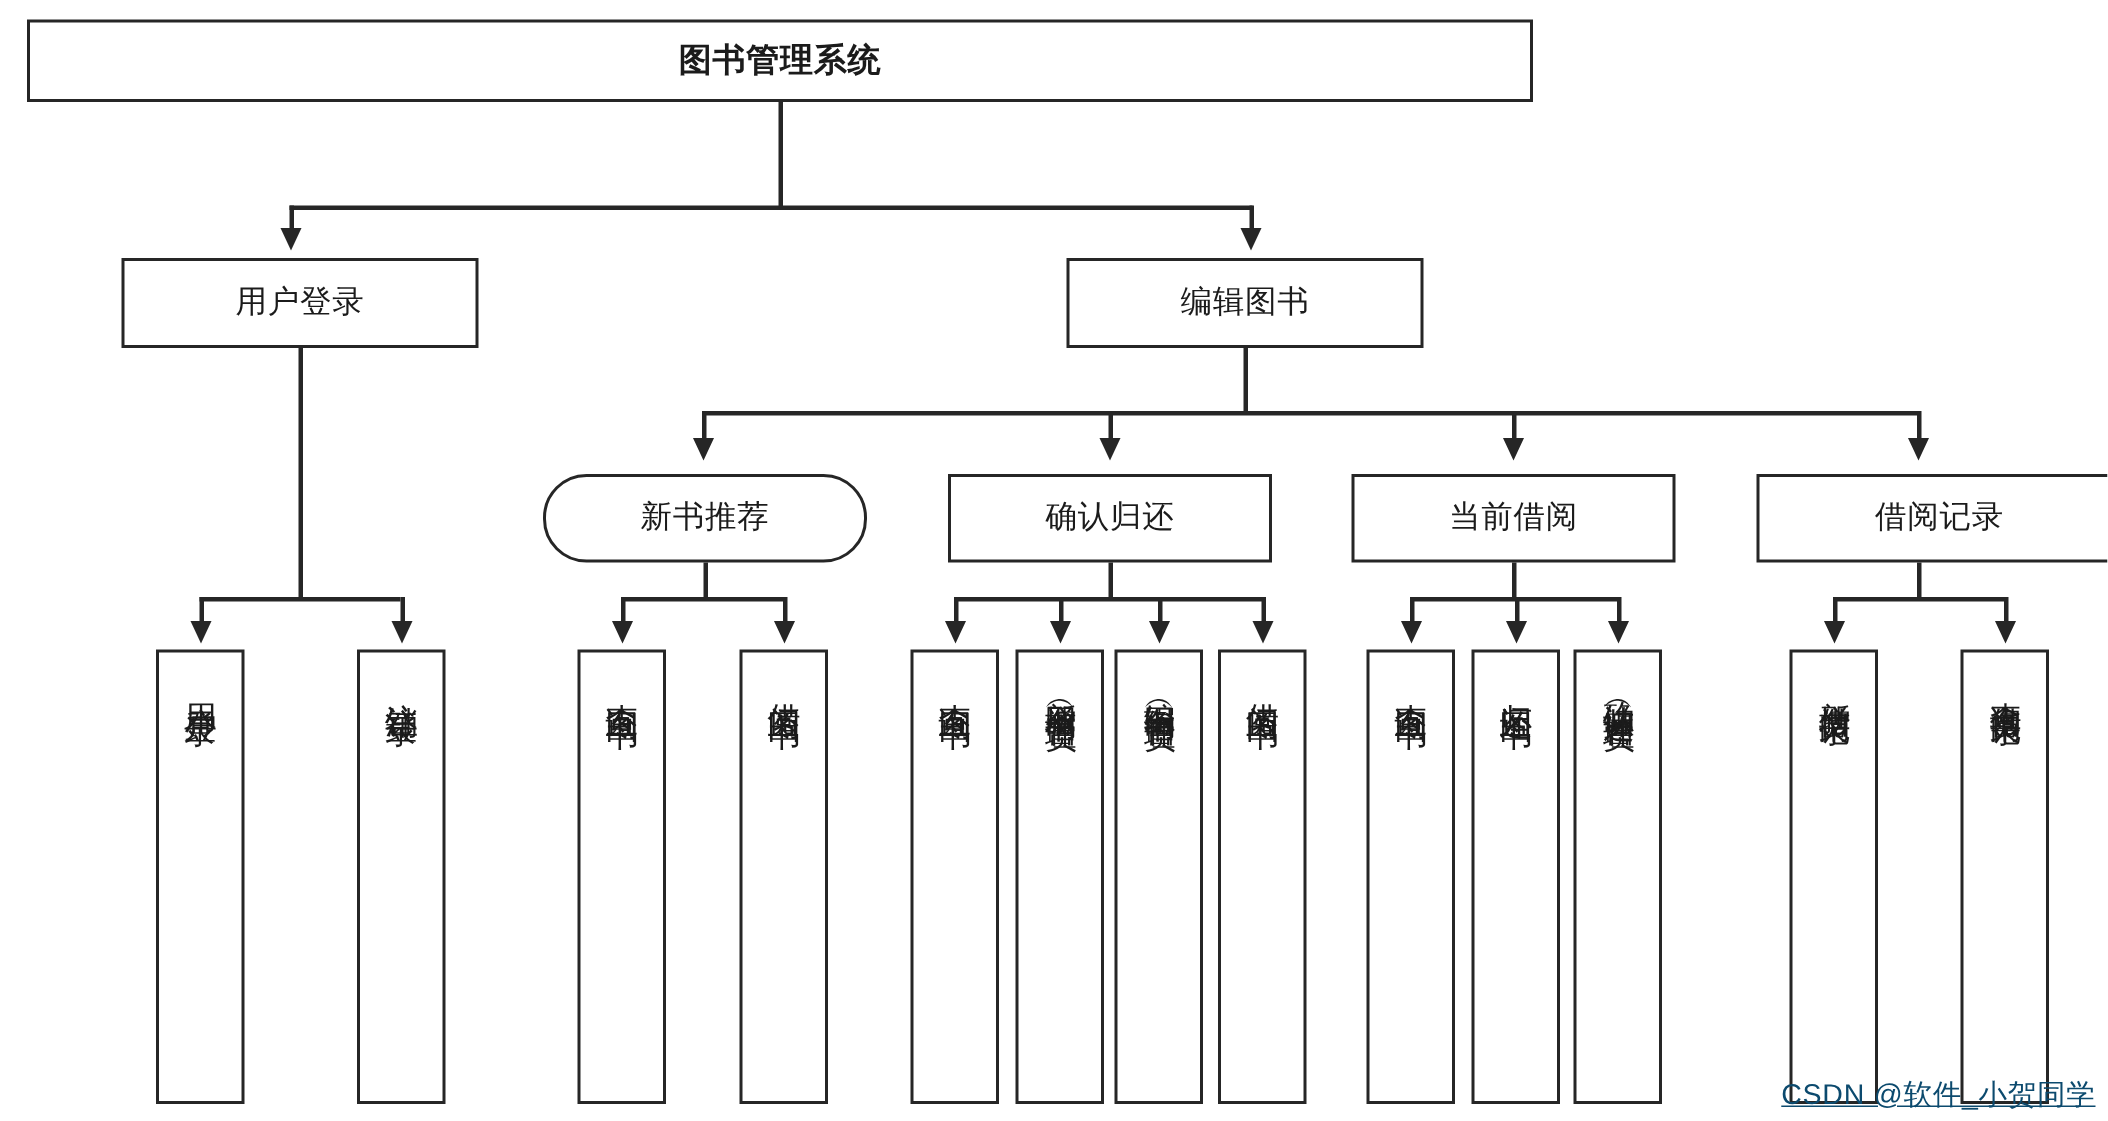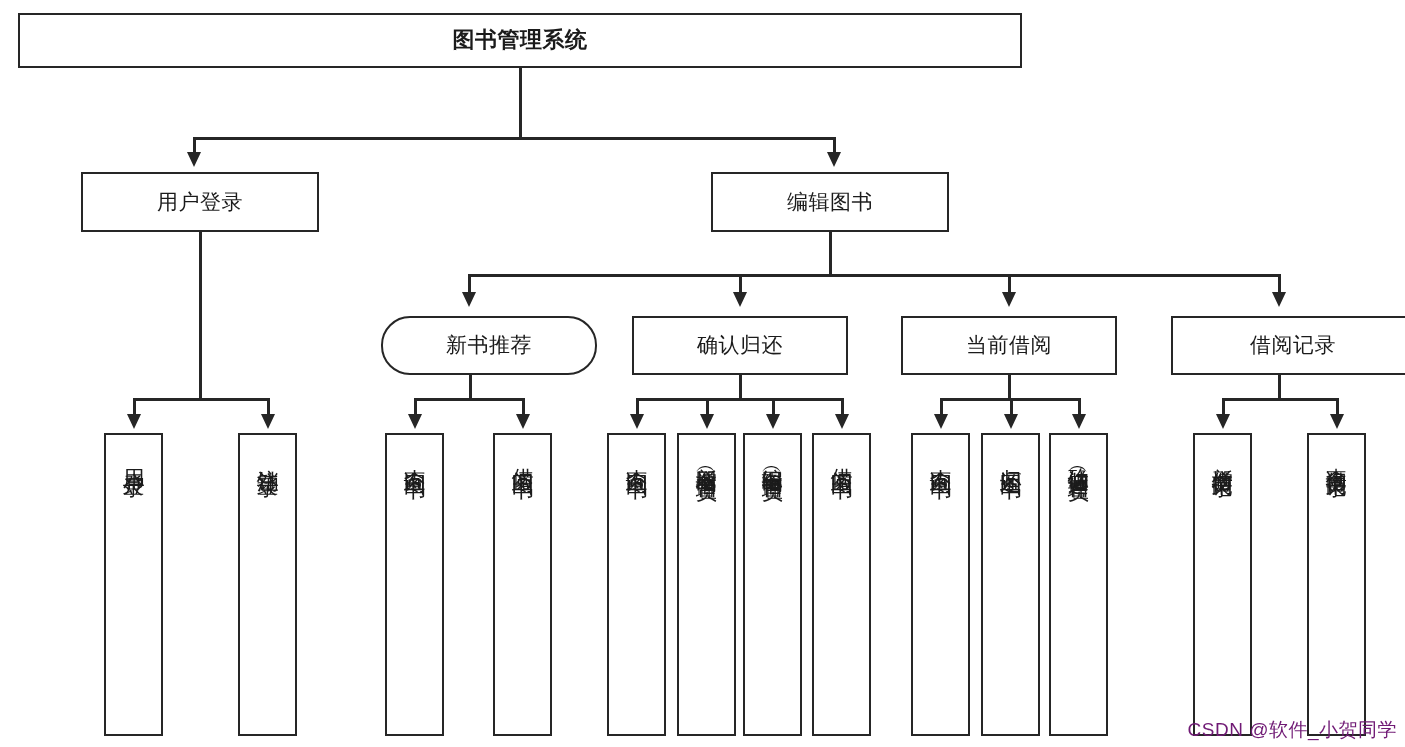--- a/index.html
+++ b/index.html
@@ -68,24 +68,25 @@
     border-right:7px solid transparent;
     border-top:15px solid #262626;
   }
 
   
   #watermark{
     position:absolute;
     right:8px;
     bottom:4px;
     font-size:19px;
-    color:#701a75;
+    color:#0c4a6e;
     letter-spacing:0.5px;
     user-select:none;
     white-space:nowrap;
+    text-decoration:underline;
   }
 </style>
 </head>
 <body>
 
 <div id="canvas">
 
   <div class="node h root" style="left:18px;top:13px;width:1004px;height:55px;font-weight:bold;">
     <span class="lbl">图书管理系统</span>
   </div>
@@ -118,21 +119,21 @@
   <div class="ln h" style="left:468px;top:274px;width:812px;height:2.5px;"></div>
   <div class="ln v" style="left:468px;top:274px;height:20px;"></div>
   <div class="arw" style="left:462px;top:292px;"></div>
   <div class="ln v" style="left:739px;top:274px;height:20px;"></div>
   <div class="arw" style="left:733px;top:292px;"></div>
   <div class="ln v" style="left:1008px;top:274px;height:20px;"></div>
   <div class="arw" style="left:1002px;top:292px;"></div>
   <div class="ln v" style="left:1278px;top:274px;height:20px;"></div>
   <div class="arw" style="left:1272px;top:292px;"></div>
 
-  <div class="node h" style="left:381px;top:316px;width:216px;height:59px;border-radius:29px;">
+  <div class="node h" style="left:362px;top:316px;width:216px;height:59px;border-radius:29px;">
     <span class="lbl">新书推荐</span>
   </div>
   <div class="node h" style="left:632px;top:316px;width:216px;height:59px;">
     <span class="lbl">确认归还</span>
   </div>
   <div class="node h" style="left:901px;top:316px;width:216px;height:59px;align-items:center;">
     <span class="lbl">当前借阅</span>
   </div>
   <div class="node h" style="left:1171px;top:316px;width:244px;height:59px;text-align:center;">
     <span class="lbl">借阅记录</span>

